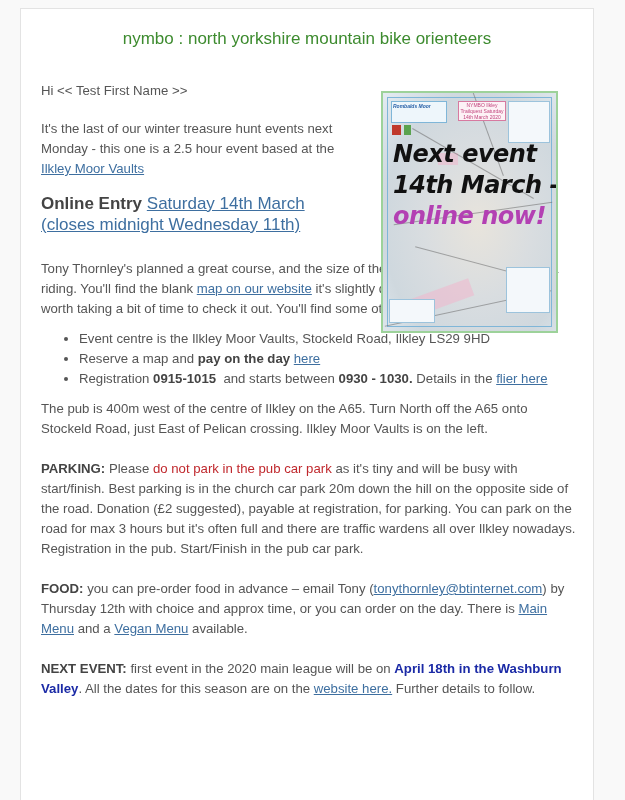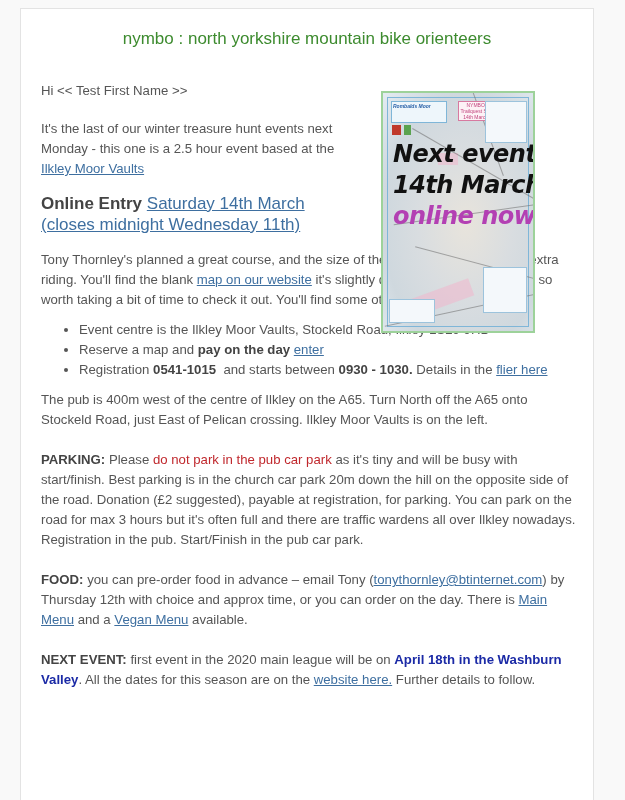--- a/index.html
+++ b/index.html
@@ -22,26 +22,26 @@
   }
   .content {
     position:absolute; left:20px; top:72px; width:540px;
     font-size:13.2px; line-height:20px;
   }
   p { margin:0; }
   a { color:#3e6fa0; text-decoration:underline; }
   .greeting { margin-bottom:18px; }
   .intro { width:310px; margin-bottom:14px; }
   .online-entry {
-    width:310px; font-size:17px; line-height:21px; margin-bottom:15px;
+    width:310px; font-size:17px; line-height:21px; margin-bottom:24px;
   }
   .online-entry b { color:#444; }
   .para1 { margin-bottom:10px; }
   .event-image {
-    position:absolute; left:340px; top:10px; width:154px; height:242px;
+    position:absolute; left:340px; top:10px; width:177px; height:242px;
     border:2px solid #9dd29a; box-sizing:border-box;
     background:
       radial-gradient(ellipse at 55% 55%, #e8e4dc 0%, #d9dde0 40%, #cfd8de 70%, #e4ecf2 100%);
     overflow:hidden;
   }
   .event-image .inner-border {
     position:absolute; left:4px; top:4px; right:4px; bottom:4px;
     border:1px solid #7fb6d8;
   }
   .event-image .map-line {
@@ -127,22 +127,22 @@
     <p class="greeting">Hi &lt;&lt; Test First Name &gt;&gt;</p>
 
     <p class="intro"><span>It's the last of our winter treasure hunt events next Monday - this one is a 2.5 hour event based at the </span><a href="#">Ilkley Moor Vaults</a></p>
 
     <p class="online-entry"><b>Online Entry</b> <a href="#">Saturday 14th March (closes midnight Wednesday 11th)</a></p>
 
     <p class="para1"><span style="display:inline;">Tony Thornley's planned a great course, and the size of the area means a half hour extra riding. You'll find the blank </span><a href="#">map on our website</a><span> it's slightly different to our usual maps so worth taking a bit of time to check it out. You'll find some other details on the article</span></p>
 
     <ul class="bullets">
       <li>Event centre is the Ilkley Moor Vaults, Stockeld Road, Ilkley LS29 9HD</li>
-      <li><span>Reserve a map and </span><b>pay on the day</b><span> </span><a href="#">enter</a></li>
-      <li><span>Registration </span><b>0541-1015</b><span style="white-space:pre;">  and starts between </span><b>0930 - 1030.</b><span> Details in the </span><a href="#">flier here</a></li>
+      <li><span>Reserve a map and </span><b>pay on the day</b><span> </span><a href="#">here</a></li>
+      <li><span>Registration </span><b>0915-1015</b><span style="white-space:pre;">  and starts between </span><b>0930 - 1030.</b><span> Details in the </span><a href="#">flier here</a></li>
     </ul>
 
     <p class="para-block">The pub is 400m west of the centre of Ilkley on the A65. Turn North off the A65 onto Stockeld Road, just East of Pelican crossing. Ilkley Moor Vaults is on the left.</p>
 
     <p class="para-block"><b>PARKING:</b><span> Please </span><span class="red">do not park in the pub car park</span><span> as it's tiny and will be busy with start/finish. Best parking is in the church car park 20m down the hill on the opposite side of the road. Donation (£2 suggested), payable at registration, for parking. You can park on the road for max 3 hours but it's often full and there are traffic wardens all over Ilkley nowadays. Registration in the pub. Start/Finish in the pub car park.</span></p>
 
     <p class="para-block"><b>FOOD:</b><span> you can pre-order food in advance – email Tony (</span><a href="#">tonythornley@btinternet.com</a><span>) by Thursday 12th with choice and approx time, or you can order on the day. There is </span><a href="#">Main Menu</a><span> and a </span><a href="#">Vegan Menu</a><span> available.</span></p>
 
     <p class="para-block"><b>NEXT EVENT:</b><span> first event in the 2020 main league will be on </span><span class="blue-bold">April 18th in the Washburn Valley</span><span>. All the dates for this season are on the </span><a href="#">website here.</a><span> Further details to follow.</span></p>
 

